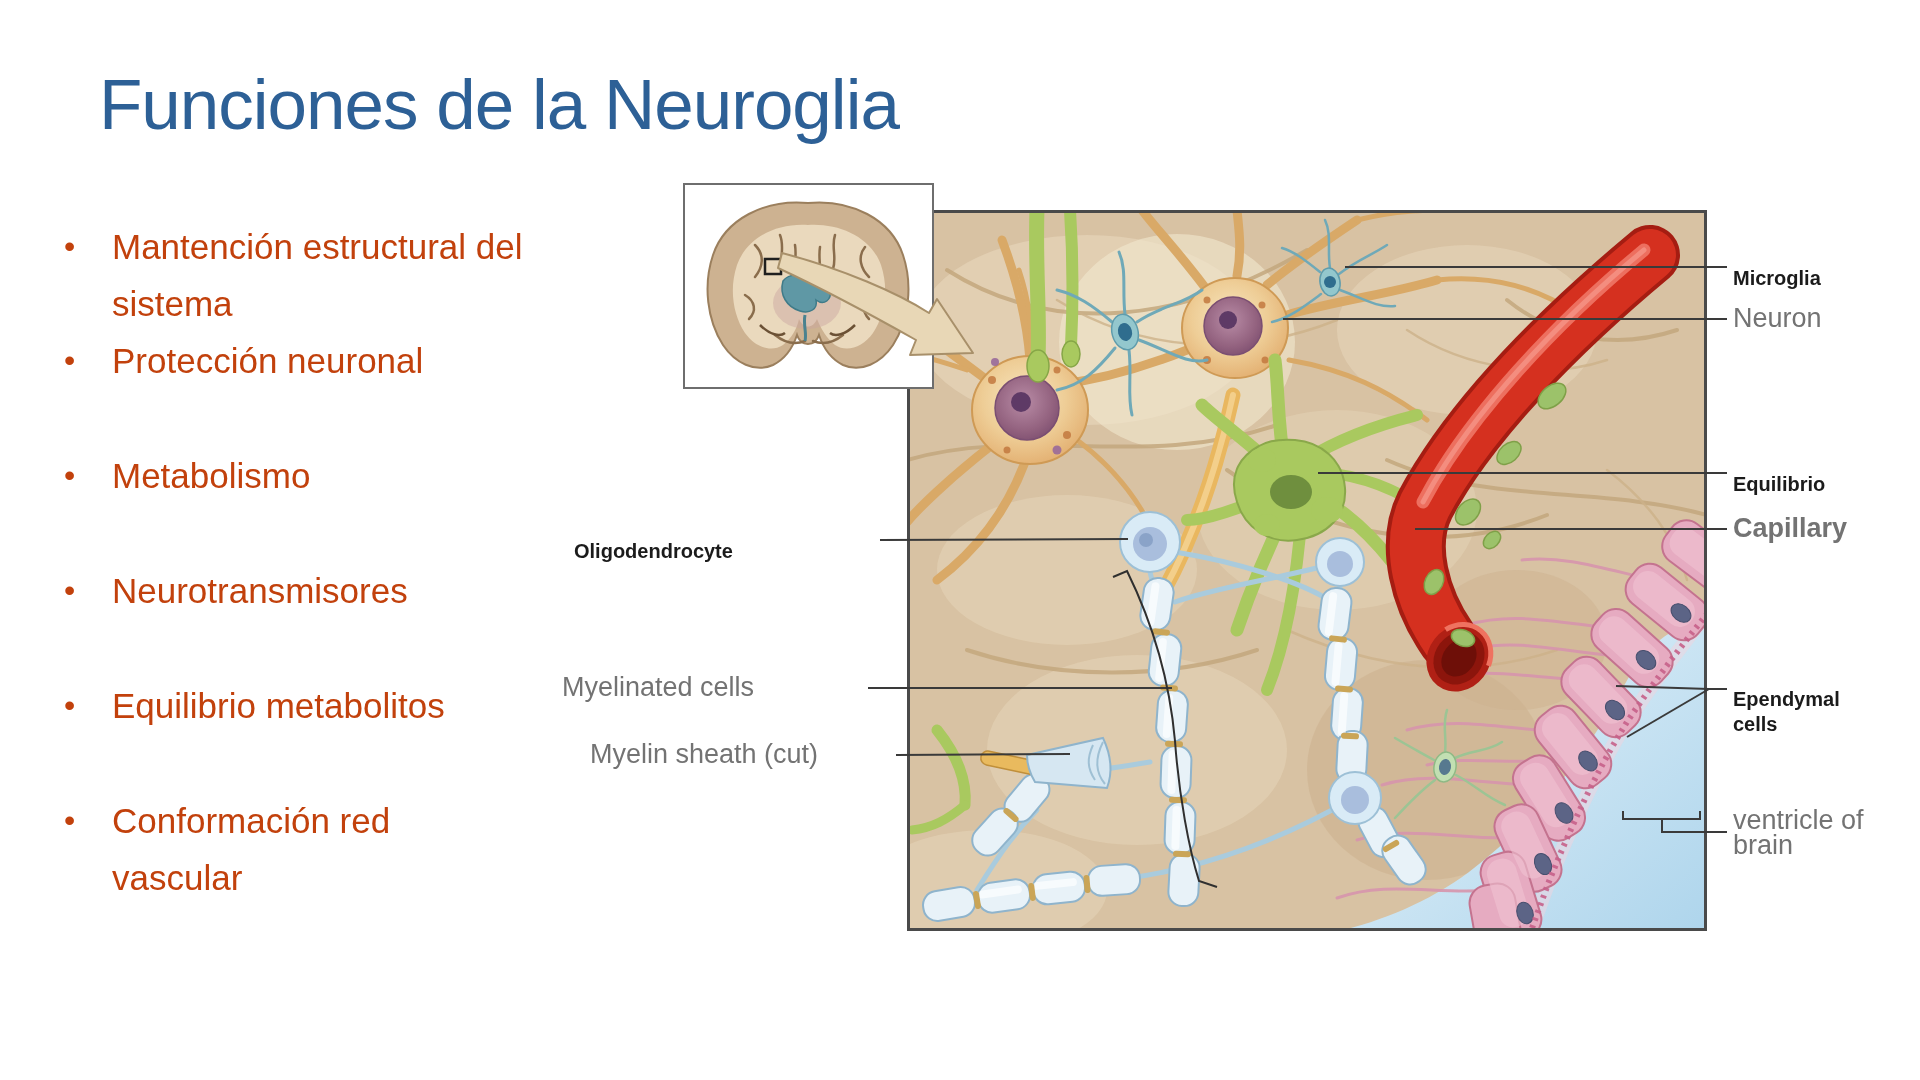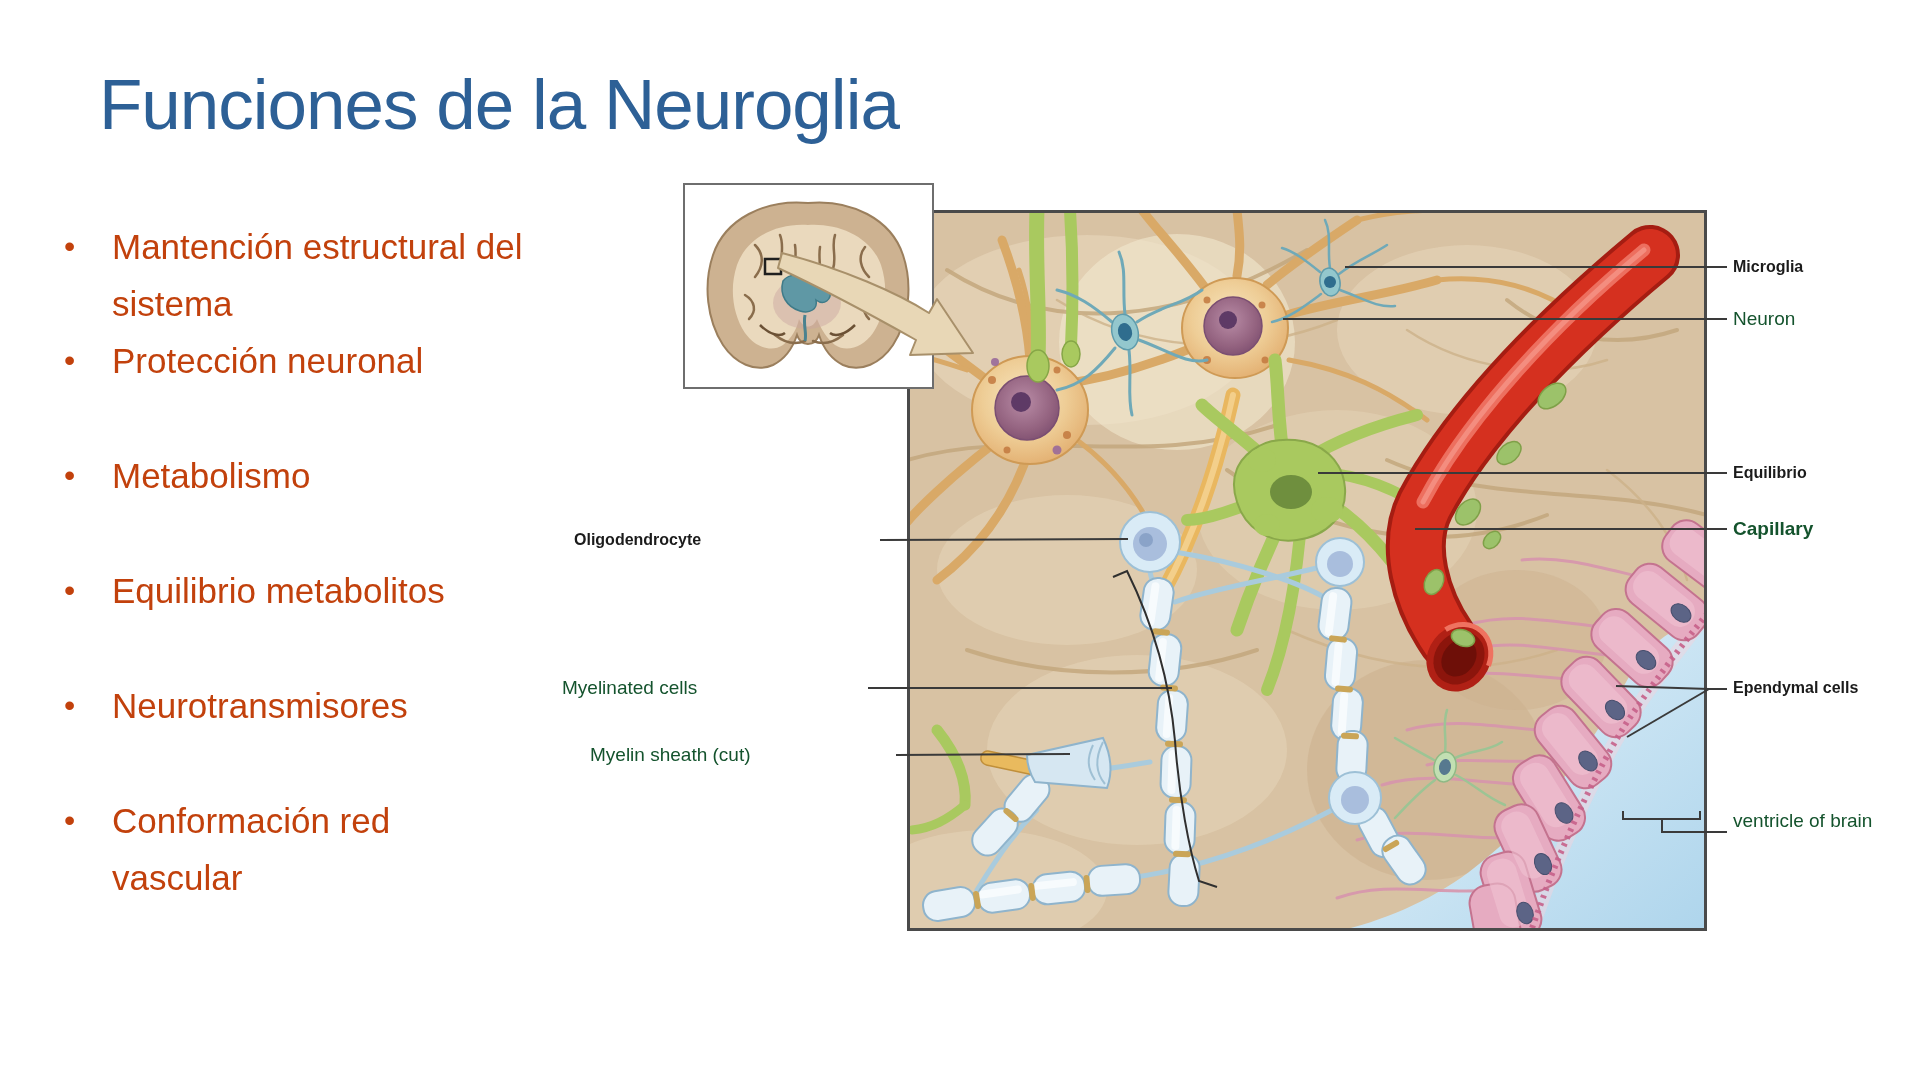--- a/index.html
+++ b/index.html
@@ -10,22 +10,22 @@
   .bullets{position:absolute;left:58px;top:218px;width:470px;margin:0;padding:0;list-style:none;}
   .bullets li{position:relative;padding-left:54px;font-size:35px;line-height:57px;color:#c2410c;}
   .bullets li::before{content:"\2022";position:absolute;left:6px;top:0;font-size:32px;}
   .bullets li:nth-child(n+3){margin-top:58px;}
   .fig-main{position:absolute;left:907px;top:210px;width:800px;height:721px;z-index:1;}
   .fig-inset{position:absolute;left:683px;top:183px;width:247px;height:202px;background:#fff;
              border:2px solid #6e6e6e;z-index:2;}
   .fig-inset svg{display:block;}
   .arrow-layer{position:absolute;left:683px;top:183px;width:320px;height:210px;overflow:visible;z-index:3;}
   .annot-layer{position:absolute;left:0;top:0;width:1920px;height:1080px;z-index:4;pointer-events:none;}
-  .fig-label{position:absolute;z-index:5;font-size:19px;line-height:25px;color:#14532d;}
-  .fig-label.bold{font-weight:bold;font-size:16px;color:#1b1b1b;}
+  .fig-label{position:absolute;z-index:5;font-size:27px;line-height:25px;color:#737373;}
+  .fig-label.bold{font-weight:bold;font-size:20px;color:#1b1b1b;margin-top:12px;}
   .left-label{width:300px;}
   .lbl-oligo{left:574px;top:527px;}
   .lbl-myelax{left:562px;top:675px;}
   .lbl-sheath{left:590px;top:742px;}
   .lbl-microglia{left:1733px;top:254px;}
   .lbl-neuron{left:1733px;top:306px;}
   .lbl-astro{left:1733px;top:460px;}
   .lbl-capillary{left:1733px;top:516px;font-weight:bold;}
   .lbl-epend{left:1733px;top:675px;width:150px;}
   .lbl-ventricle{left:1733px;top:808px;width:145px;}
@@ -34,22 +34,22 @@
 <body>
 
 <div class="slide">
 
   <div class="title">Funciones de la Neuroglia</div>
 
   <ul class="bullets">
     <li>Mantención estructural del sistema</li>
     <li>Protección neuronal</li>
     <li>Metabolismo</li>
+    <li>Neurotransmisores</li>
     <li>Equilibrio metabolitos</li>
-    <li>Neurotransmisores</li>
     <li>Conformación red vascular</li>
   </ul>
 
   <svg class="fig-main" viewBox="0 0 800 721">
     <defs>
       <radialGradient id="gSomaA" cx="45%" cy="40%" r="65%">
         <stop offset="0%" stop-color="#f7e6c0"></stop>
           <stop offset="55%" stop-color="#eecd96"></stop>
         <stop offset="100%" stop-color="#e2ad6e"></stop>
       </radialGradient>

